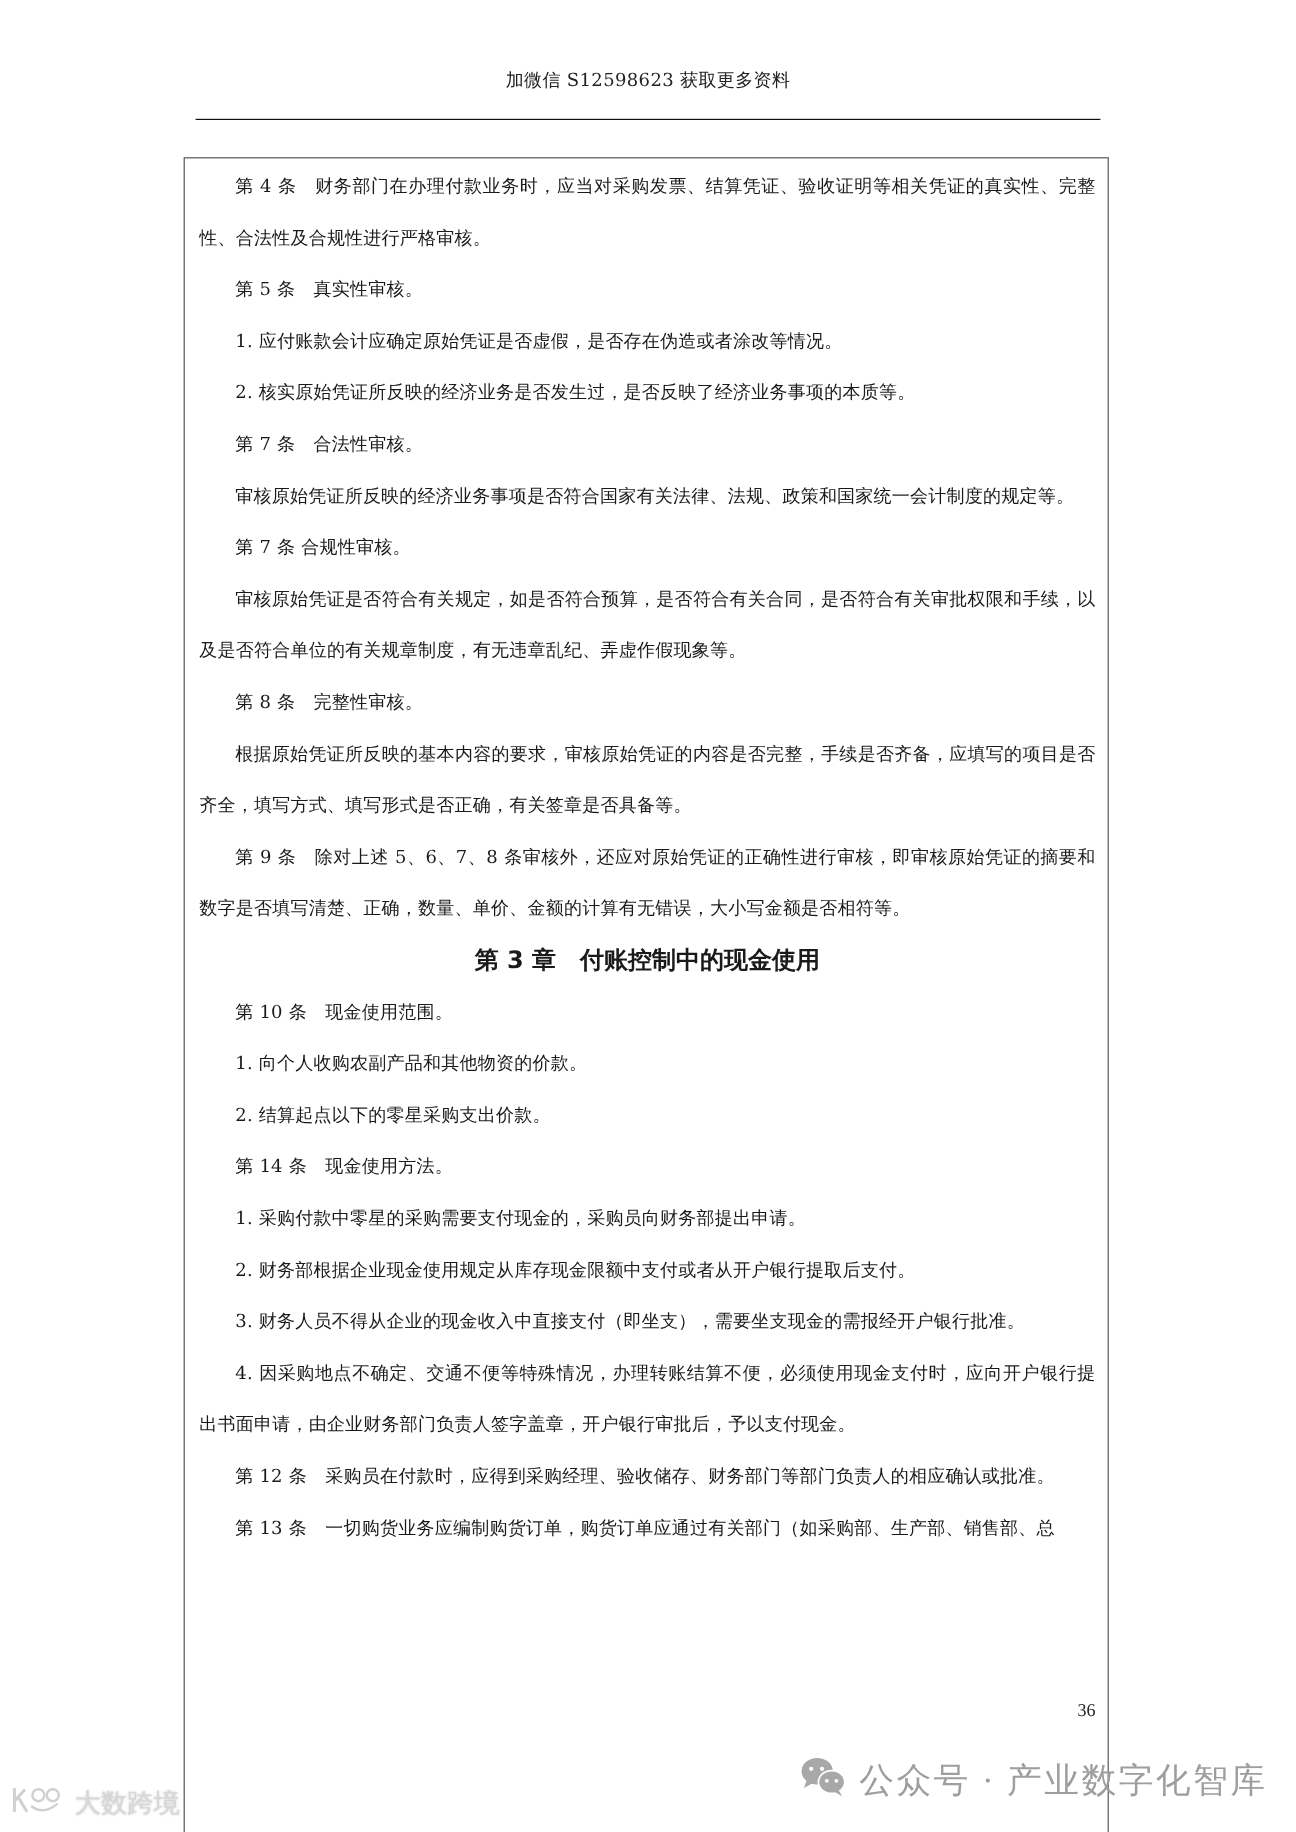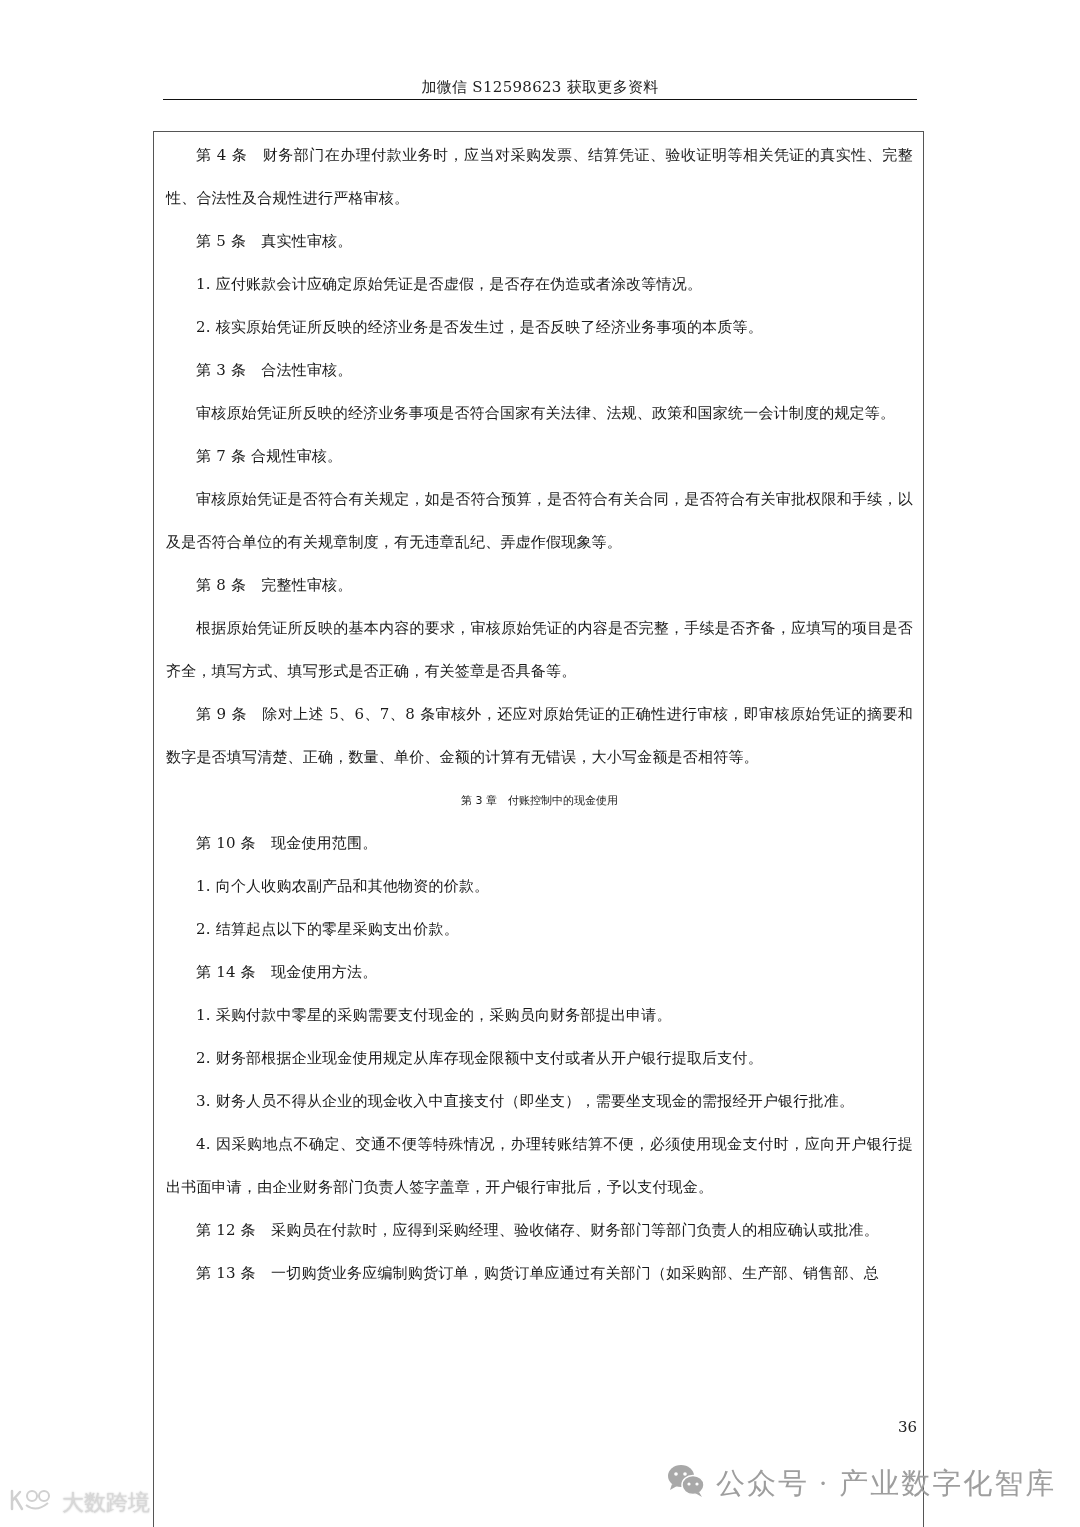--- a/index.html
+++ b/index.html
@@ -1,42 +1,42 @@
 <!DOCTYPE html>
 <html><head>
 <meta charset="utf-8">
 <style>
   html, body { margin: 0; padding: 0; }
   body {
     width: 1080px; height: 1527px; background: #ffffff; position: relative; overflow: hidden;
     font-family: "DejaVu Serif", "Liberation Serif", serif; color: #1a1a1a;
   }
   .header-title {
-    position: absolute; top: 78px; left: 163px; width: 754px; text-align: center;
+    position: absolute; top: 58px; left: 163px; width: 754px; text-align: center;
     font-size: 15px; color: #222; letter-spacing: 0.3px;
   }
   .header-rule {
     position: absolute; top: 99px; left: 163px; width: 754px; height: 0;
     border-top: 1.5px solid #111;
   }
   .content-box {
     position: absolute; top: 131px; left: 153px; width: 771px; height: 1479px;
     border: 1.5px solid #555; box-sizing: border-box; padding: 0 10px 0 12px;
   }
   .para {
     font-size: 15px; line-height: 43px; margin: 0; text-indent: 30px;
     text-align: justify; letter-spacing: 0.2px;
   }
   .para.first { margin-top: 2px; }
   .chapter {
-    font-size: 11px; line-height: 43px; margin: 0; text-align: center; font-weight: normal;
+    font-size: 20px; line-height: 43px; margin: 0; text-align: center; font-weight: bold;
     font-family: "DejaVu Sans", "Liberation Sans", sans-serif;
   }
   .page-number {
-    position: absolute; top: 1418px; left: 898px; font-size: 15px; color: #222;
+    position: absolute; top: 1418px; left: 898px; font-size: 15px; color: #222; font-family: Liberation Serif, serif;
   }
   .wm-right {
     position: absolute; top: 1462px; left: 666px; display: flex; align-items: center; gap: 10px;
     color: #9e9e9e; font-family: Liberation Serif, serif; font-size: 29px;
     letter-spacing: 2px;
   }
   .wm-left {
     position: absolute; top: 1487px; left: 8px; display: flex; align-items: center; gap: 6px;
     color: #d8d8d8; font-family: "DejaVu Sans", "Liberation Sans", sans-serif; font-size: 22px;
     text-shadow: 0 0 2px #bdbdbd;
@@ -47,21 +47,21 @@
 <body>
 
 <div class="header-title">加微信 S12598623  获取更多资料</div>
 <div class="header-rule"></div>
 
 <div class="content-box">
   <p class="para first">第 4 条　财务部门在办理付款业务时，应当对采购发票、结算凭证、验收证明等相关凭证的真实性、完整性、合法性及合规性进行严格审核。</p>
   <p class="para">第 5 条　真实性审核。</p>
   <p class="para">1. 应付账款会计应确定原始凭证是否虚假，是否存在伪造或者涂改等情况。</p>
   <p class="para">2. 核实原始凭证所反映的经济业务是否发生过，是否反映了经济业务事项的本质等。</p>
-  <p class="para">第 3 条　合法性审核。</p>
+  <p class="para">第 7 条　合法性审核。</p>
   <p class="para">审核原始凭证所反映的经济业务事项是否符合国家有关法律、法规、政策和国家统一会计制度的规定等。</p>
   <p class="para">第 7 条 合规性审核。</p>
   <p class="para">审核原始凭证是否符合有关规定，如是否符合预算，是否符合有关合同，是否符合有关审批权限和手续，以及是否符合单位的有关规章制度，有无违章乱纪、弄虚作假现象等。</p>
   <p class="para">第 8 条　完整性审核。</p>
   <p class="para">根据原始凭证所反映的基本内容的要求，审核原始凭证的内容是否完整，手续是否齐备，应填写的项目是否齐全，填写方式、填写形式是否正确，有关签章是否具备等。</p>
   <p class="para">第 9 条　除对上述 5、6、7、8 条审核外，还应对原始凭证的正确性进行审核，即审核原始凭证的摘要和数字是否填写清楚、正确，数量、单价、金额的计算有无错误，大小写金额是否相符等。</p>
   <p class="chapter">第 3 章　付账控制中的现金使用</p>
   <p class="para">第 10 条　现金使用范围。</p>
   <p class="para">1. 向个人收购农副产品和其他物资的价款。</p>
   <p class="para">2. 结算起点以下的零星采购支出价款。</p>

